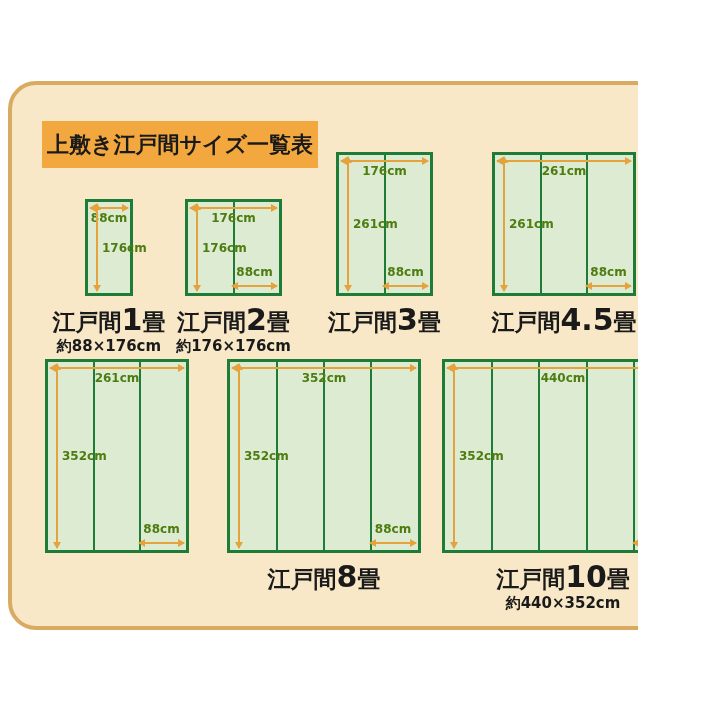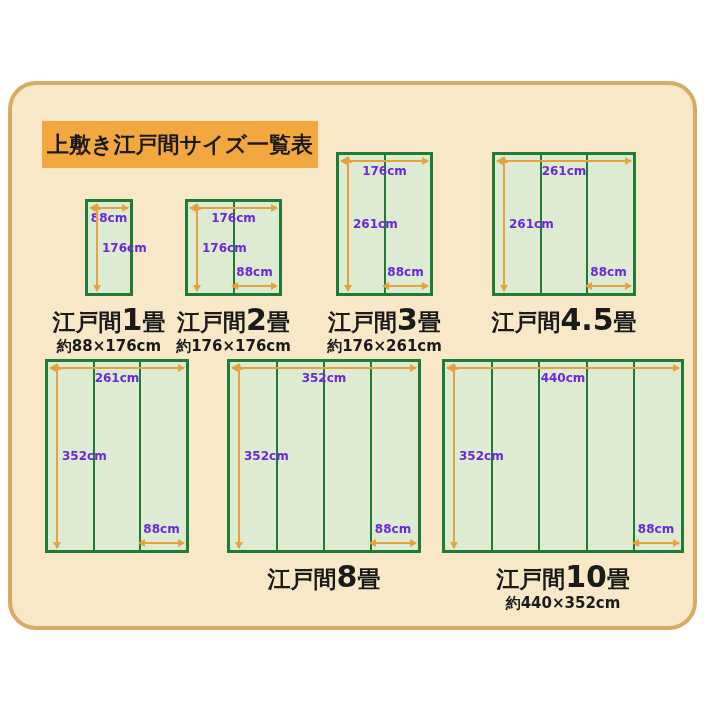--- a/index.html
+++ b/index.html
@@ -6,21 +6,21 @@
     --card-bg:#f8e8c7;
     --card-border:#d9aa62;
     --title-bg:#f3a83f;
     --mat-fill:#dcebd2;
     --mat-border:#1e7c37;
     --arrow:#e6a23b;
     --text:#1a1a1a;
   }
   html,body{margin:0;padding:0;background:#ffffff;}
   .stage{
-    position:relative;width:713px;height:713px;overflow:hidden;
+    position:relative;width:638px;height:713px;overflow:hidden;
     font-family:"DejaVu Sans","Liberation Sans",sans-serif;color:var(--text);
   }
   .card{
     position:absolute;left:8px;top:81px;width:689px;height:549px;
     background:var(--card-bg);border:4px solid var(--card-border);
     border-radius:28px;box-sizing:border-box;
   }
   .title-box{
     position:absolute;left:42px;top:121px;width:276px;height:47px;
     background:var(--title-bg);
@@ -44,21 +44,21 @@
   .arrow.h::after{content:"";position:absolute;right:-1px;top:-3px;width:0;height:0;
     border-top:4px solid transparent;border-bottom:4px solid transparent;border-left:7px solid var(--arrow);}
   .arrow.v{width:2px;}
   .arrow.v::before{content:"";position:absolute;top:-1px;left:-3px;width:0;height:0;
     border-left:4px solid transparent;border-right:4px solid transparent;border-bottom:7px solid var(--arrow);}
   .arrow.v::after{content:"";position:absolute;bottom:-1px;left:-3px;width:0;height:0;
     border-left:4px solid transparent;border-right:4px solid transparent;border-top:7px solid var(--arrow);}
   .arrow-top{top:5px;left:2px;right:2px;}
   .arrow-left{left:8px;top:2px;bottom:2px;}
   .arrow-panel{bottom:6px;right:2px;}
-  .alabel{position:absolute;font-size:12px;font-weight:bold;color:#6d28d9;white-space:nowrap;line-height:1;}
+  .alabel{position:absolute;font-size:12px;font-weight:bold;color:#4d7c0f;white-space:nowrap;line-height:1;}
   .label-top{top:10px;left:50%;transform:translateX(-50%);}
   .label-left{top:50%;transform:translateY(-50%);left:14px;}
   .label-panel{bottom:15px;right:2px;text-align:center;}
   .figname{
     position:relative;left:50%;transform:translateX(-50%);width:max-content;
     margin-top:7px;font-size:23px;font-weight:bold;line-height:1.1;white-space:nowrap;
   }
   .figname .num{font-size:30px;}
   .figsize{
     position:relative;left:50%;transform:translateX(-50%);width:max-content;
@@ -118,21 +118,20 @@
     <div class="mat">
       <div class="divider" style="left:50%"></div>
       <div class="arrow h arrow-top"></div>
       <div class="alabel label-top">176cm</div>
       <div class="arrow v arrow-left"></div>
       <div class="alabel label-left">261cm</div>
       <div class="arrow h arrow-panel"></div>
       <div class="alabel label-panel">88cm</div>
     </div>
     <div class="figname"><span>江戸間</span><span class="num">3</span><span>畳</span></div>
-    <div class="figsize">約176×261cm</div>
   </div>
 
   <div class="fig fig4">
     <div class="mat">
       <div class="divider" style="left:33.33%"></div>
       <div class="divider" style="left:66.66%"></div>
       <div class="arrow h arrow-top"></div>
       <div class="alabel label-top">261cm</div>
       <div class="arrow v arrow-left"></div>
       <div class="alabel label-left">261cm</div>

